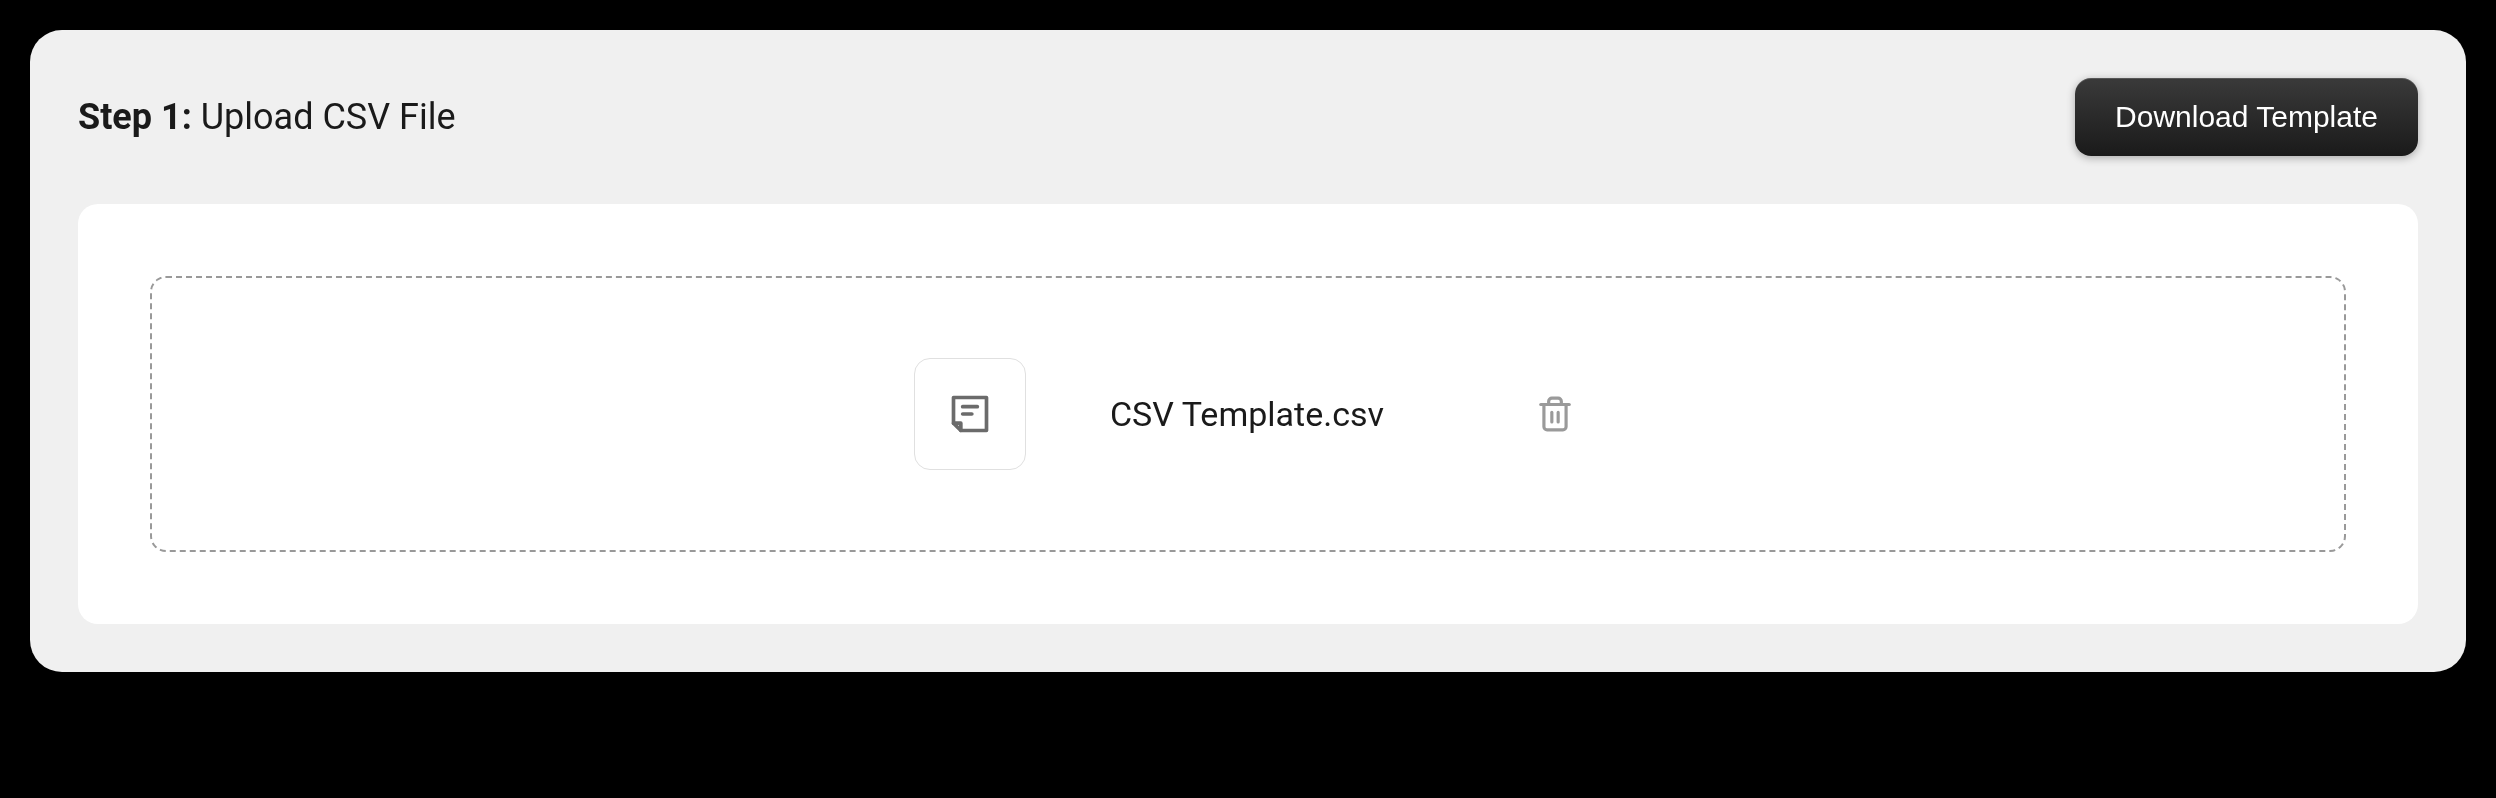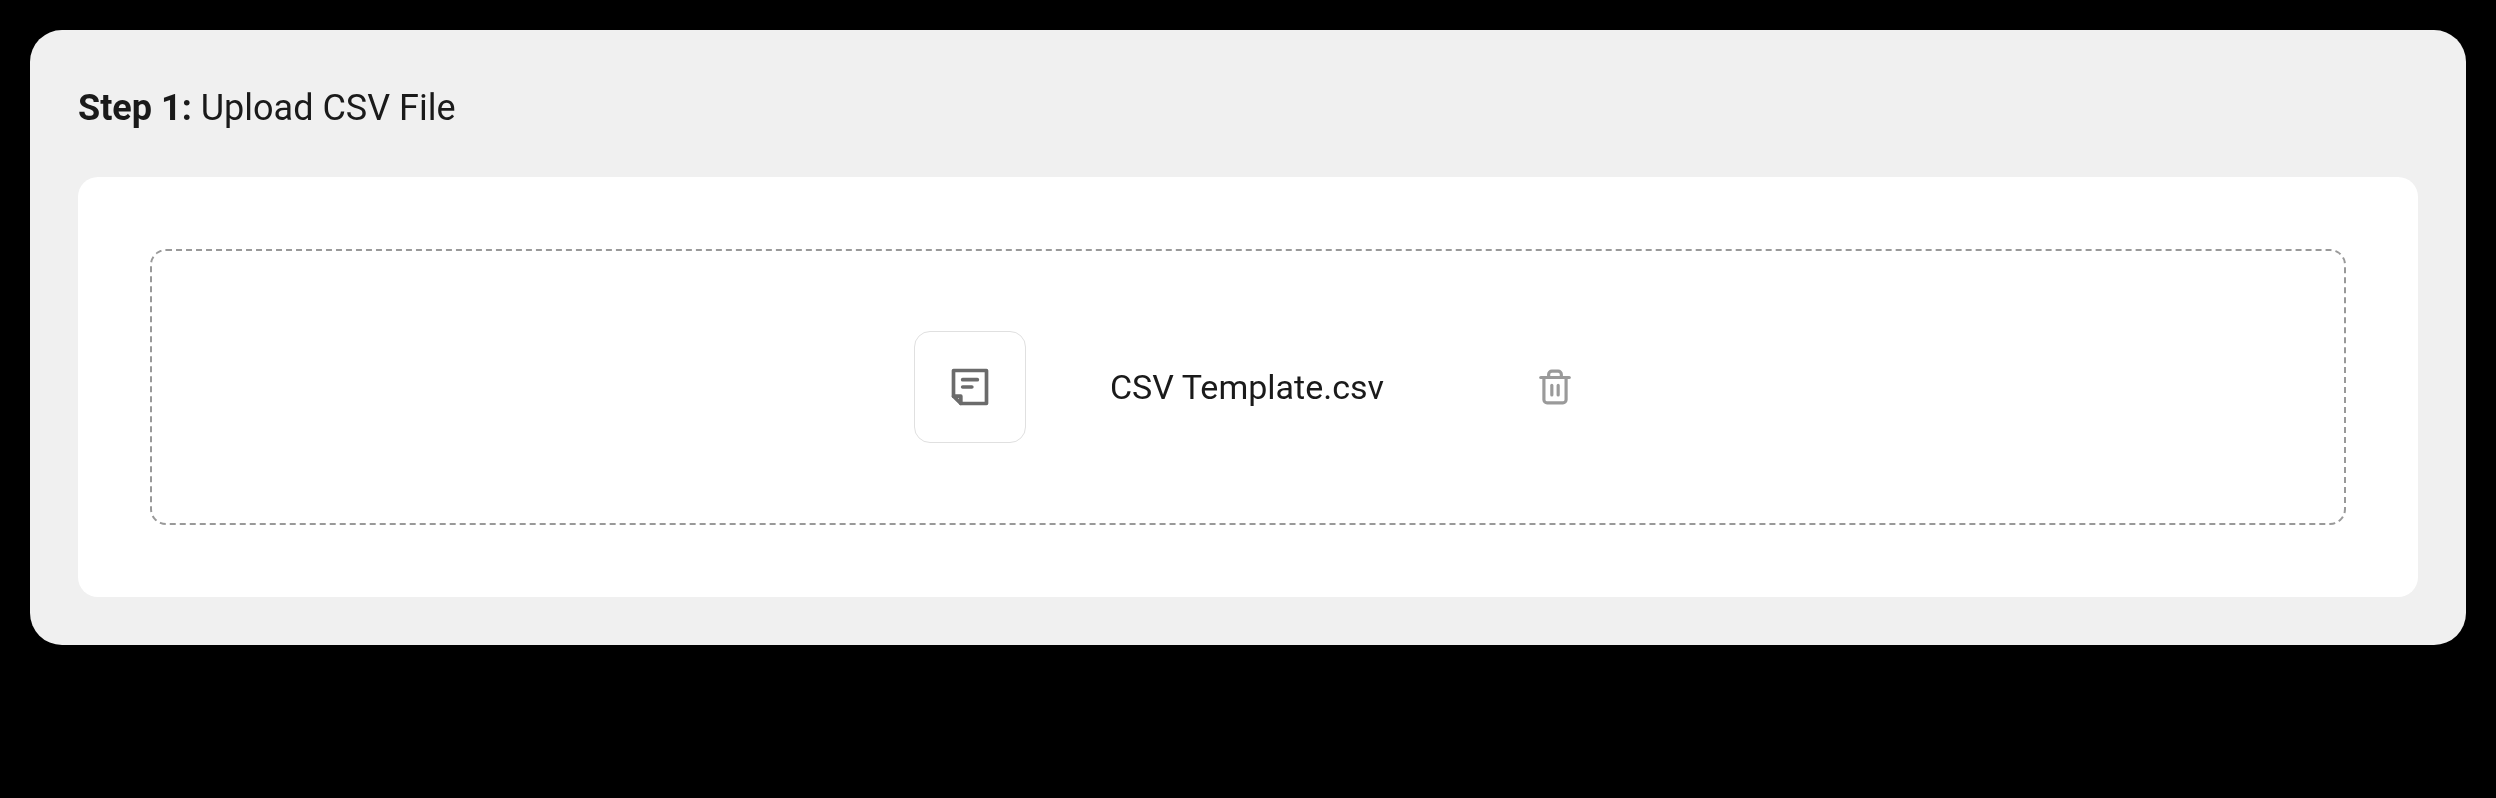--- a/index.html
+++ b/index.html
@@ -28,21 +28,20 @@
       display: flex;
       justify-content: space-between;
       align-items: center;
       margin-bottom: 48px;
     }
     
     .step-title {
       font-size: 36px;
       color: #1a1a1a;
       font-weight: 400;
-      margin-top: 9px;
     }
     
     .step-title .bold {
       font-weight: 700;
     }
     
     .download-btn {
       background: linear-gradient(to bottom, #3a3a3a, #1a1a1a);
       color: #fff;
       border: none;
@@ -133,20 +132,21 @@
   </style>
 </head>
 <body>
 
 <div class="card">
   <div class="header">
     <h2 class="step-title">
       <span class="bold">Step 1:</span>
       <span>Upload CSV File</span>
     </h2>
+    <button class="download-btn">Download Template</button>
   </div>
 
   <div class="upload-panel">
     <div class="dropzone">
       <div class="file-icon-box">
         <svg viewBox="0 0 24 24">
           <path d="M21 3H3v14l4 4h14V3z"></path>
           <path d="M7 21v-4H3"></path>
           <line x1="8" y1="8" x2="16" y2="8"></line>
           <line x1="8" y1="12" x2="13" y2="12"></line>

